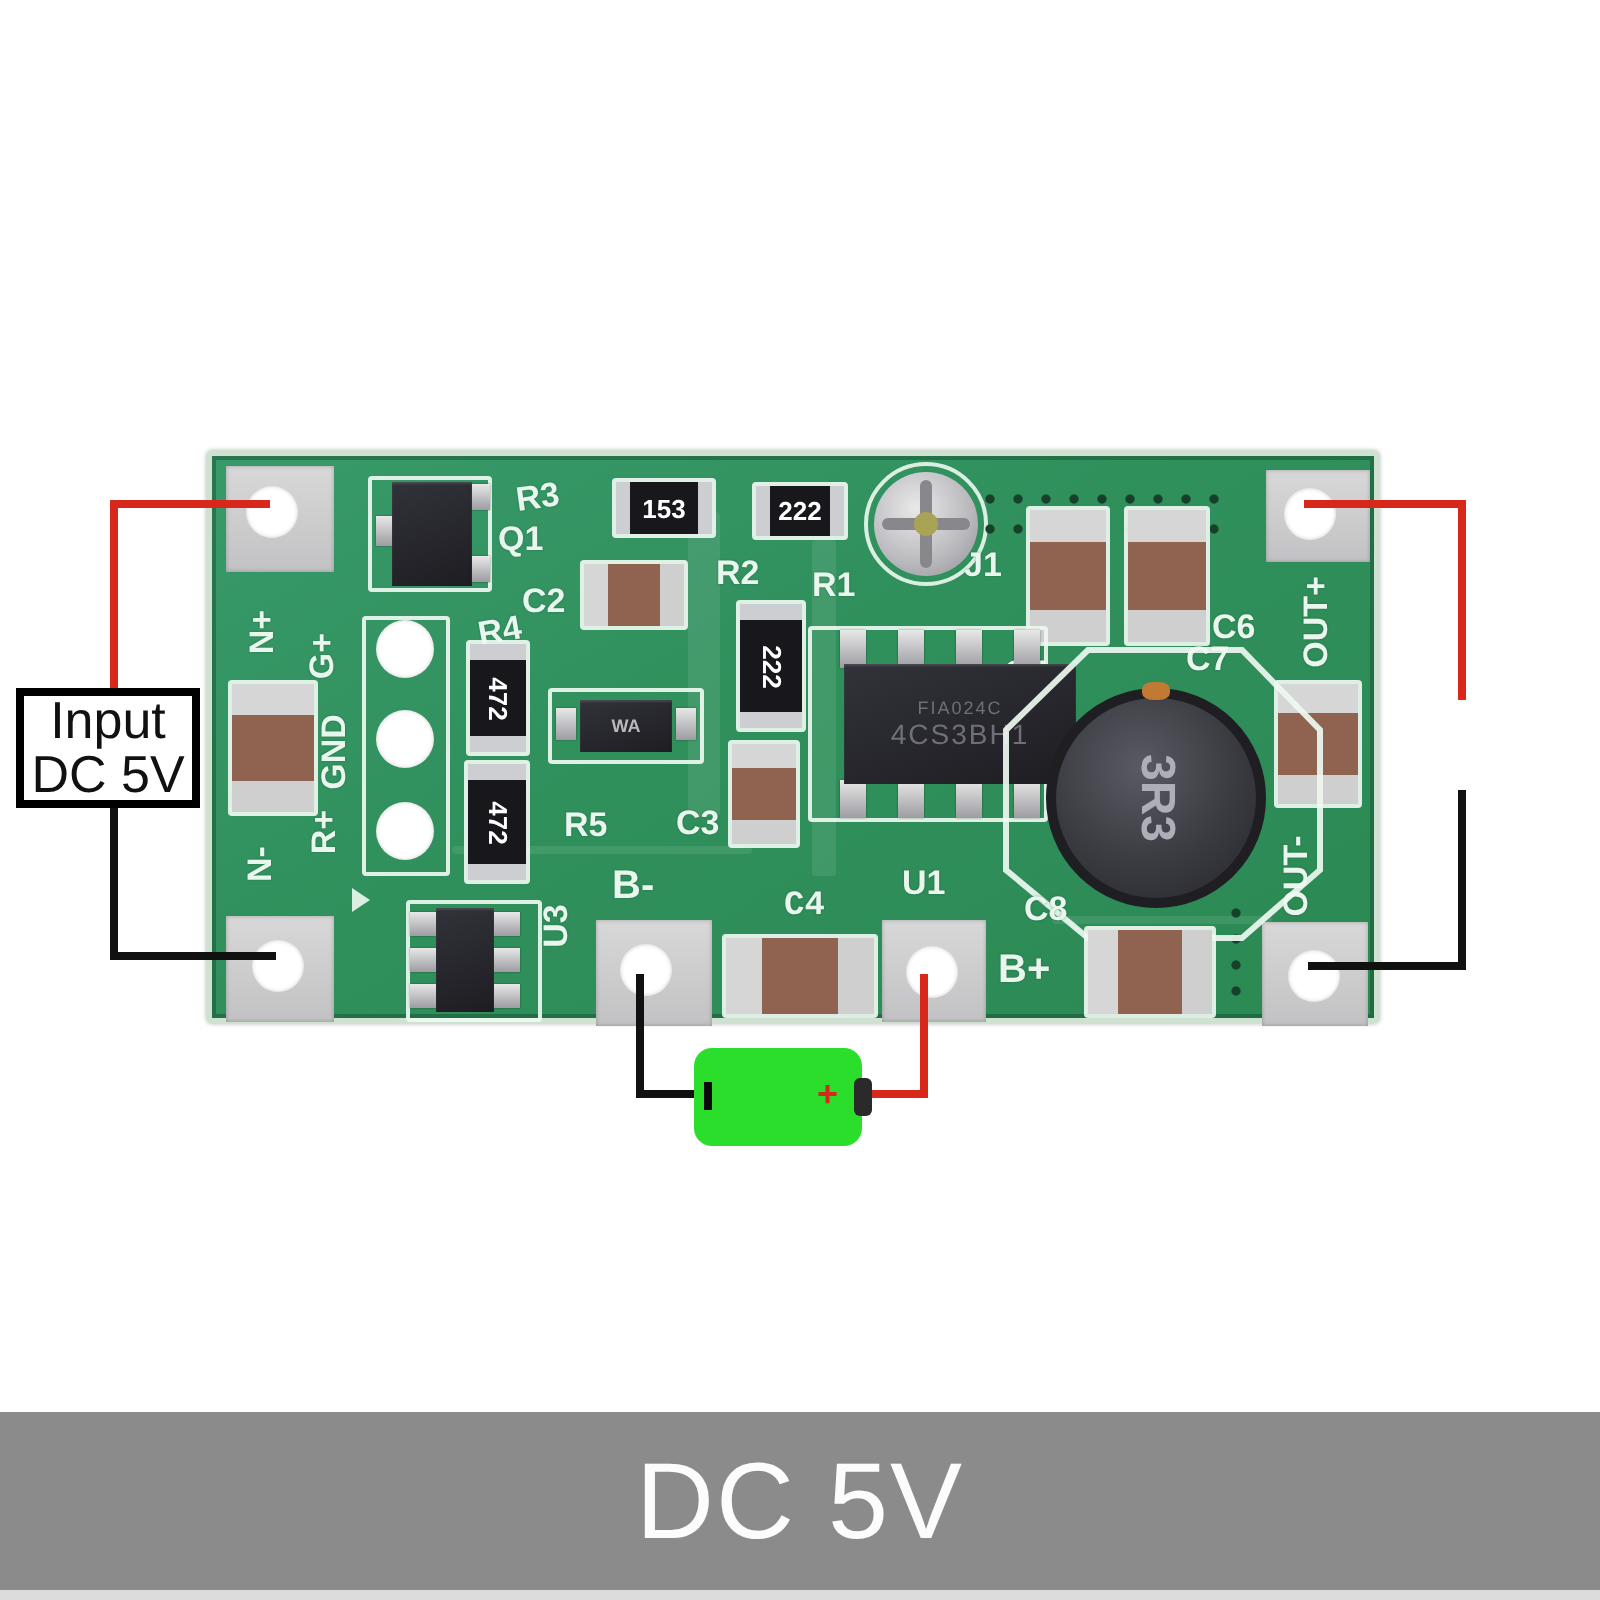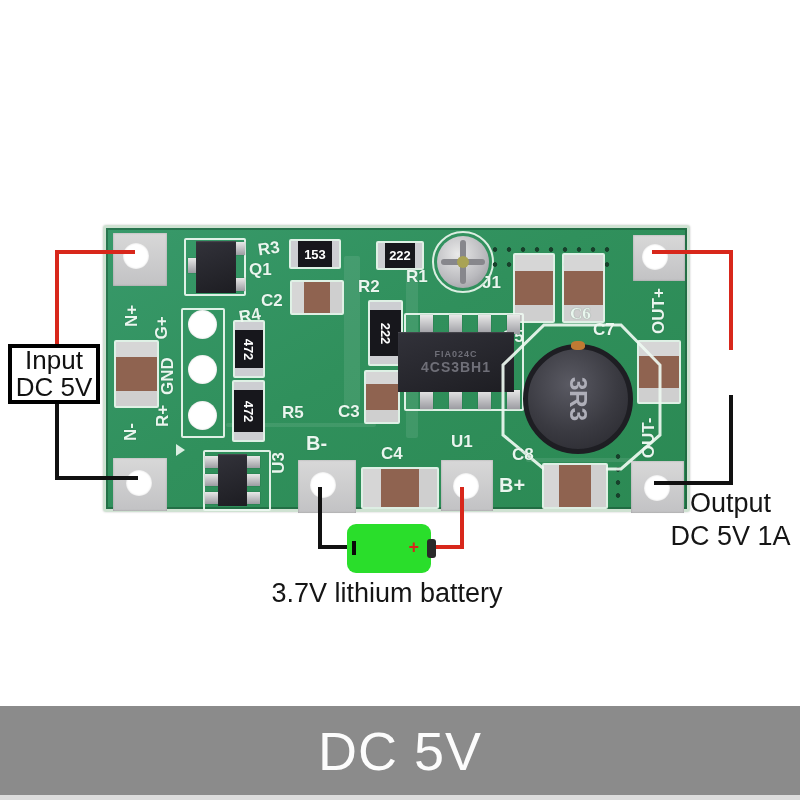--- a/index.html
+++ b/index.html
@@ -86,53 +86,53 @@
     <div class="silk vsilk" style="left:24px;top:204px;">N-</div>
 
     <div class="outline" style="left:78px;top:10px;width:62px;height:58px;"></div>
     <div class="pin" style="left:82px;top:30px;width:13px;height:15px;"></div>
     <div class="pin" style="left:124px;top:14px;width:15px;height:13px;"></div>
     <div class="pin" style="left:124px;top:50px;width:15px;height:13px;"></div>
     <div class="chipbody" style="left:90px;top:13px;width:40px;height:52px;"></div>
     <div class="silk" style="left:143px;top:33px;">Q1</div>
 
     <div class="silk" style="left:152px;top:12px;transform:rotate(-8deg);">R3</div>
-    <div class="outline" style="left:183px;top:11px;width:52px;height:30px;">
+    <div class="outline" style="left:200px;top:11px;width:52px;height:30px;">
       <div class="resh">
           <span>153</span>
         </div>
     </div>
 
     <div class="outline" style="left:270px;top:13px;width:48px;height:29px;">
       <div class="resh">
           <span>222</span>
         </div>
     </div>
 
-    <div class="silk" style="left:300px;top:40px;">R1</div>
+    <div class="silk" style="left:300px;top:56px;">R1</div>
     <div class="abs" style="left:326px;top:3px;width:62px;height:62px;border:2px solid rgba(238,248,241,.9);border-radius:50%;box-sizing:border-box;"></div>
     <div class="abs" style="left:331px;top:8px;width:52px;height:52px;border-radius:50%;
          background:radial-gradient(circle at 40% 35%,#e9e9e9,#b9b9bd 60%,#8f8f94);">
       <div class="abs" style="left:23px;top:4px;width:6px;height:44px;background:#87878c;border-radius:3px;"></div>
       <div class="abs" style="left:4px;top:23px;width:44px;height:6px;background:#87878c;border-radius:3px;"></div>
       <div class="abs" style="left:20px;top:20px;width:12px;height:12px;border-radius:50%;background:#a9a355;"></div>
     </div>
     <div class="silk" style="left:376px;top:46px;">J1</div>
 
     <div class="dots" style="left:382px;top:14px;width:126px;height:31px;"></div>
     <div class="dots" style="left:506px;top:222px;width:14px;height:48px;background-size:12px 13px;"></div>
 
     <div class="outline" style="left:407px;top:25px;width:42px;height:70px;">
       <div class="capv"></div>
     </div>
     <div class="outline" style="left:456px;top:25px;width:43px;height:70px;">
       <div class="capv"></div>
     </div>
     <div class="silk" style="left:396px;top:100px;">C5</div>
-    <div class="silk" style="left:464px;top:77px;font-family:Liberation Serif, serif;">C6</div>
+    <div class="silk" style="left:500px;top:77px;">C6</div>
     <div class="silk" style="left:487px;top:93px;">C7</div>
 
     <div class="silk vsilk" style="left:552px;top:83px;">OUT+</div>
     <div class="silk vsilk" style="left:542px;top:210px;">OUT-</div>
 
     <div class="outline" style="left:531px;top:112px;width:44px;height:64px;">
       <div class="capv"></div>
     </div>
 
     <div class="outline" style="left:8px;top:112px;width:45px;height:68px;">
@@ -155,20 +155,29 @@
           <span class="rotcw">472</span>
         </div>
     </div>
     <div class="outline" style="left:126px;top:152px;width:33px;height:62px;">
       <div class="resv">
           <span class="rotcw">472</span>
         </div>
     </div>
     <div class="silk" style="left:176px;top:176px;">R5</div>
 
+    <div class="outline" style="left:168px;top:116px;width:78px;height:38px;">
+      <div style="position:relative;width:100%;height:100%;display:flex;align-items:center;justify-content:center;">
+        <div class="pin" style="left:2px;top:8px;width:10px;height:16px;"></div>
+        <div class="pin" style="right:2px;top:8px;width:10px;height:16px;"></div>
+        <div class="chipbody" style="left:14px;top:4px;width:46px;height:26px;display:flex;align-items:center;justify-content:center;">
+          <span style="color:#b9b9b9;font-size:9px;font-weight:bold;">WA</span>
+        </div>
+      </div>
+    </div>
 
     <div class="silk" style="left:252px;top:50px;">R2</div>
     <div class="outline" style="left:262px;top:72px;width:35px;height:66px;">
       <div class="resv">
           <span class="rotcw">222</span>
         </div>
     </div>
 
     <div class="silk" style="left:232px;top:175px;">C3</div>
     <div class="outline" style="left:258px;top:142px;width:36px;height:54px;">
@@ -177,21 +186,21 @@
 
     <div class="outline" style="left:298px;top:85px;width:120px;height:98px;"></div>
     <div class="pin" style="left:314px;top:87px;width:13px;height:19px;"></div>
     <div class="pin" style="left:343px;top:87px;width:13px;height:19px;"></div>
     <div class="pin" style="left:372px;top:87px;width:13px;height:19px;"></div>
     <div class="pin" style="left:401px;top:87px;width:13px;height:19px;"></div>
     <div class="pin" style="left:314px;top:162px;width:13px;height:19px;"></div>
     <div class="pin" style="left:343px;top:162px;width:13px;height:19px;"></div>
     <div class="pin" style="left:372px;top:162px;width:13px;height:19px;"></div>
     <div class="pin" style="left:401px;top:162px;width:13px;height:19px;"></div>
-    <div class="chipbody" style="left:292px;top:104px;width:116px;height:60px;display:flex;flex-direction:column;align-items:center;justify-content:center;font-weight:bold;">
+    <div class="chipbody" style="left:316px;top:104px;width:116px;height:60px;display:flex;flex-direction:column;align-items:center;justify-content:center;">
       <span style="color:#6f6f78;font-size:9px;letter-spacing:1px;">FIA024C</span>
       <span style="color:#6f6f78;font-size:14px;letter-spacing:1px;">4CS3BH1</span>
     </div>
 
     <svg class="abs" style="left:393px;top:93px;" width="165" height="152">
       <polygon points="45,4 122,4 161,44 161,114 122,148 45,148 4,114 4,44" fill="none" stroke="rgba(238,248,241,.92)" stroke-width="3"></polygon>
     </svg>
     <div class="abs" style="left:417px;top:116px;width:110px;height:110px;border-radius:50%;
          background:radial-gradient(circle at 42% 35%,#5a5a63,#3a3a41 55%,#26262c);
          border:5px solid #1e1e23;box-sizing:border-box;display:flex;align-items:center;justify-content:center;">
@@ -203,21 +212,21 @@
     <div class="pin" style="left:99px;top:228px;width:14px;height:12px;"></div>
     <div class="pin" style="left:99px;top:246px;width:14px;height:12px;"></div>
     <div class="pin" style="left:99px;top:264px;width:14px;height:12px;"></div>
     <div class="pin" style="left:140px;top:228px;width:14px;height:12px;"></div>
     <div class="pin" style="left:140px;top:246px;width:14px;height:12px;"></div>
     <div class="pin" style="left:140px;top:264px;width:14px;height:12px;"></div>
     <div class="chipbody" style="left:112px;top:226px;width:29px;height:52px;"></div>
     <div class="silk vsilk" style="left:172px;top:235px;">U3</div>
 
     <div class="silk" style="left:200px;top:205px;font-size:20px;">B-</div>
-    <div class="silk" style="left:275px;top:217px;">C4</div>
+    <div class="silk" style="left:286px;top:217px;font-family:Liberation Mono, monospace;">C4</div>
     <div class="outline" style="left:255px;top:239px;width:78px;height:42px;">
       <div class="caph"></div>
     </div>
     <div class="silk" style="left:345px;top:205px;">U1</div>
     <div class="silk" style="left:393px;top:247px;font-size:20px;">B+</div>
     <div class="silk" style="left:406px;top:218px;">C8</div>
     <div class="outline" style="left:436px;top:235px;width:66px;height:46px;">
       <div class="caph"></div>
     </div>
 
@@ -237,30 +246,25 @@
   <div class="wire" style="left:318px;top:487px;width:4px;height:62px;background:#111;"></div>
   <div class="wire" style="left:318px;top:545px;width:33px;height:4px;background:#111;"></div>
   <div class="wire" style="left:460px;top:487px;width:4px;height:62px;background:#d8271b;"></div>
   <div class="wire" style="left:434px;top:545px;width:30px;height:4px;background:#d8271b;"></div>
 
   <div class="callout" style="left:8px;top:344px;width:92px;height:60px;font-size:26px;line-height:27px;">
     <span>Input</span>
     <span>DC 5V</span>
   </div>
 
-  <div class="abs bigtext" style="left:663px;top:487px;width:135px;text-align:center;font-size:27px;line-height:33px;">
-    <div>Output</div>
-    <div>DC 5V 1A</div>
-  </div>
 
   <div class="abs" style="left:347px;top:524px;width:84px;height:49px;background:#2ade2b;border-radius:9px;">
     <div class="abs" style="left:5px;top:17px;width:4px;height:14px;background:#0a0a0a;"></div>
     <span class="abs" style="right:12px;top:13px;color:#d8271b;font-size:18px;font-weight:bold;">+</span>
   </div>
   <div class="abs" style="left:427px;top:539px;width:9px;height:19px;background:#2a2a2a;border-radius:3px;"></div>
-  <div class="abs bigtext" style="left:237px;top:578px;width:300px;text-align:center;font-size:27px;">3.7V lithium battery</div>
 
   <div id="banner">
     <span class="title">DC 5V</span>
   </div>
   <div class="abs" style="left:0;top:795px;width:800px;height:5px;background:#dcdcdc;"></div>
 
 </div>
 
 </body></html>

